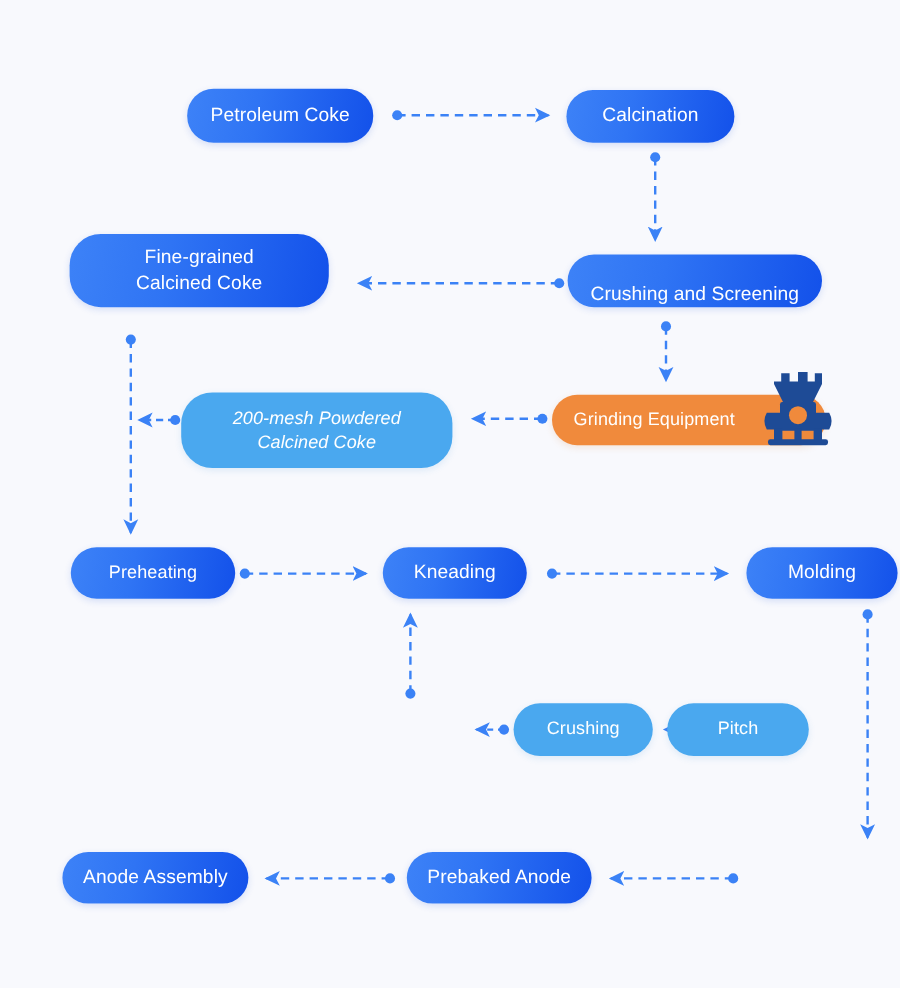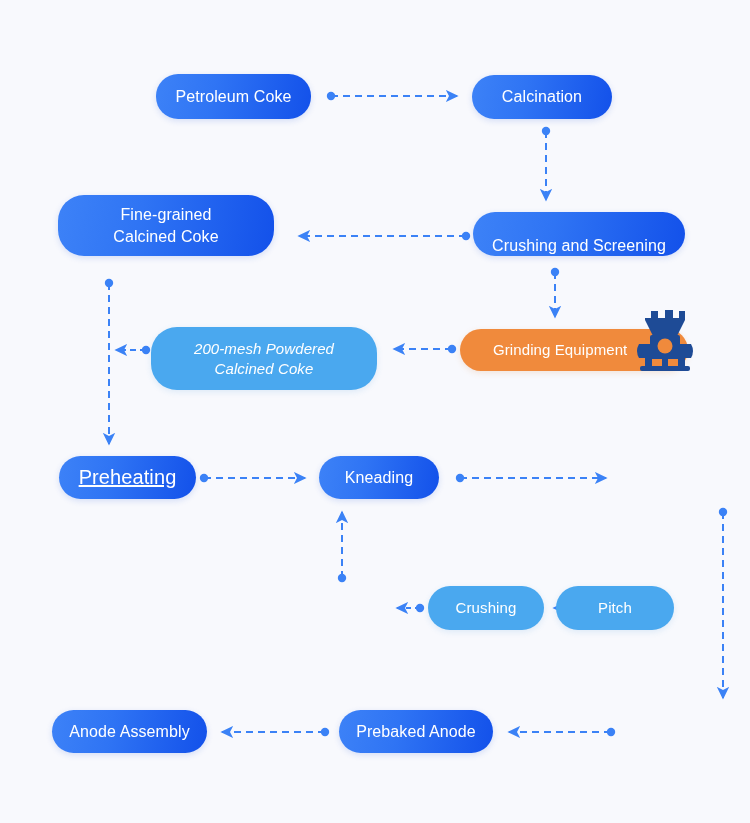--- a/index.html
+++ b/index.html
@@ -136,21 +136,21 @@
   <div class="node gradient-deep" style="left:445px; top:212px; width:212px; height:44px; font-size:16px;align-items:flex-end;">
     <span class="label">Crushing and Screening</span>
   </div>
 
   <div class="node flat-light two-line" style="left:123px; top:327px; width:226px; height:63px; font-size:15px;font-style:italic;">
     <span class="label">200-mesh Powdered
 Calcined Coke</span>
   </div>
 
   <div class="node flat-orange" style="left:432px; top:329px; width:228px; height:42px; font-size:15px; justify-content:flex-start;">
-    <span class="label" style="padding-left:33px;">Grinding Equipment</span>
+    <span class="label" style="padding-left:18px;">Grinding Equipment</span>
   </div>
 
   <svg class="machine-icon" style="left:604px; top:304px;" width="70" height="70" viewBox="0 0 70 70" xmlns="http://www.w3.org/2000/svg">
     <g fill="#1e4b96">
 
       <path d="M13 7 L13 14 L19 14 L19 7 L26 7 L26 14 L33 14 L33 6 L41 6 L41 14 L47 14 L47 7 L53 7
                L53 16 L45 32 L21 32 L13 16 Z"></path>
 
       <rect x="18" y="31" width="30" height="24" rx="2"></rect>
 
@@ -160,28 +160,31 @@
       <path d="M48 40 L59 40 Q63 47 59 54 L48 54 Z"></path>
 
       <rect x="13" y="53" width="7" height="11"></rect>
       <rect x="30" y="53" width="6" height="11"></rect>
       <rect x="46" y="53" width="7" height="11"></rect>
 
       <rect x="8" y="62" width="50" height="5" rx="2"></rect>
     </g>
   </svg>
 
-  <div class="node gradient-deep" style="left:31px; top:456px; width:137px; height:43px; font-size:20px;text-decoration:underline;">
+  <div class="node gradient-deep" style="left:31px; top:456px; width:137px; height:43px; font-size:15px;">
     <span class="label">Preheating</span>
   </div>
 
   <div class="node gradient-deep" style="left:291px; top:456px; width:120px; height:43px; font-size:16px;">
     <span class="label">Kneading</span>
   </div>
 
+  <div class="node gradient-deep" style="left:594px; top:456px; width:126px; height:43px; font-size:16px;">
+    <span class="label">Molding</span>
+  </div>
 
 
   <div class="node flat-light" style="left:400px; top:586px; width:116px; height:44px; font-size:15px;">
     <span class="label">Crushing</span>
   </div>
 
   <div class="node flat-light" style="left:528px; top:586px; width:118px; height:44px; font-size:15px;">
     <span class="label">Pitch</span>
   </div>
 

